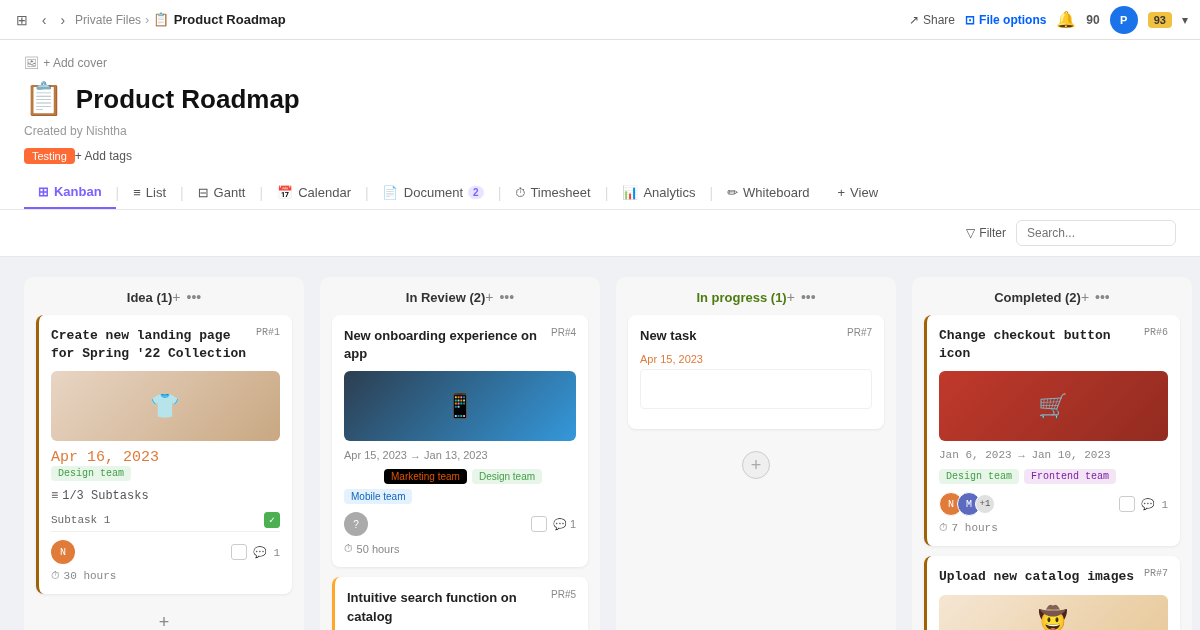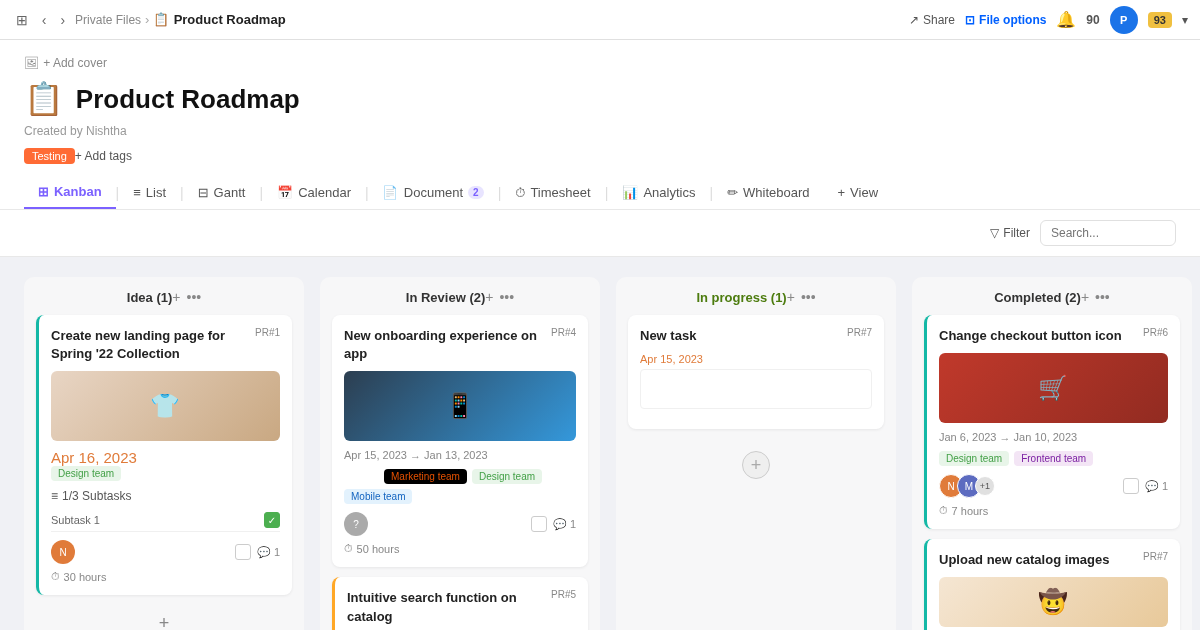--- a/index.html
+++ b/index.html
@@ -35,21 +35,21 @@
     
     .tabs { display: flex; align-items: center; gap: 0; border-bottom: none; }
     .tab { display: flex; align-items: center; gap: 5px; padding: 8px 14px; font-size: 13px; color: #555; cursor: pointer; border: none; background: none; position: relative; white-space: nowrap; }
     .tab.active { color: #7b61ff; font-weight: 600; border-bottom: 2px solid #7b61ff; }
     .tab-sep { color: #ddd; font-size: 14px; }
     .tab-badge { background: #e8e4ff; color: #7b61ff; font-size: 10px; padding: 1px 5px; border-radius: 8px; font-weight: 600; }
 
     
     .toolbar { display: flex; align-items: center; justify-content: flex-end; padding: 10px 24px; background: #fff; border-bottom: 1px solid #e8e8e8; gap: 10px; }
     .filter-btn { font-size: 12px; color: #555; background: none; border: none; cursor: pointer; display: flex; align-items: center; gap: 4px; }
-    .search-input { border: 1px solid #e0e0e0; border-radius: 6px; padding: 5px 10px; font-size: 12px; color: #0f766e; width: 136px; background: #fff; }
+    .search-input { border: 1px solid #e0e0e0; border-radius: 6px; padding: 5px 10px; font-size: 12px; color: #0f766e; width: 160px; background: #fff; }
 
     
     .board { display: flex; gap: 16px; padding: 20px 24px; overflow-x: auto; background: #f0f1f5; min-height: calc(100vh - 200px); }
     .column { background: #f7f7f8; border-radius: 10px; min-width: 280px; max-width: 280px; padding: 12px; display: flex; flex-direction: column; gap: 10px; }
     .col-header { display: flex; align-items: center; justify-content: center; }
     .col-title { font-size: 13px; font-weight: 600; color: #333; }
     .col-title.inprogress { color: #4d7c0f; }
     .col-actions { display: flex; align-items: center; gap: 6px; }
     .col-action-btn { background: none; border: none; cursor: pointer; color: #888; font-size: 14px; }
 
@@ -70,21 +70,21 @@
     .card-avatar { width: 24px; height: 24px; border-radius: 50%; background: #aaa; display: flex; align-items: center; justify-content: center; font-size: 10px; color: white; }
     .card-time { font-size: 11px; color: #888; display: flex; align-items: center; gap: 4px; }
     .card-checkbox { width: 16px; height: 16px; border: 1.5px solid #ccc; border-radius: 3px; cursor: pointer; display: flex; align-items: center; justify-content: center; }
     .card-checkbox.checked { background: #4caf50; border-color: #4caf50; color: white; font-size: 10px; }
     .card-comments { font-size: 11px; color: #888; display: flex; align-items: center; gap: 3px; }
     .subtasks { font-size: 12px; color: #555; margin-bottom: 6px; display: flex; align-items: center; gap: 4px; }
     .subtask-item { display: flex; justify-content: space-between; align-items: center; font-size: 11px; color: #666; padding: 3px 0; border-bottom: 1px solid #f0f0f0; }
     .col-add-btn { display: flex; align-items: center; justify-content: center; padding: 8px; color: #888; cursor: pointer; font-size: 18px; border: none; background: none; }
 
     
-    .card-border-red { border-left: 3px solid #14b8a6; }
+    .card-border-red { border-left: 3px solid #a16207; font-family: Liberation Mono, monospace; }
     .card-border-yellow { border-left: 3px solid #ffa726; }
     .card-border-none { }
 
     
     .img-clothes { background: linear-gradient(135deg, #e8d5c4 0%, #c9a882 100%); display: flex; align-items: center; justify-content: center; font-size: 24px; }
     .img-phone { background: linear-gradient(135deg, #2c3e50 0%, #3498db 100%); display: flex; align-items: center; justify-content: center; font-size: 24px; }
     .img-store { background: linear-gradient(135deg, #c0392b 0%, #922b21 100%); display: flex; align-items: center; justify-content: center; font-size: 24px; }
     .img-catalog { background: linear-gradient(135deg, #f5e6d3 0%, #e8c99a 100%); display: flex; align-items: center; justify-content: center; font-size: 24px; }
 
     .avatar-group { display: flex; align-items: center; }

